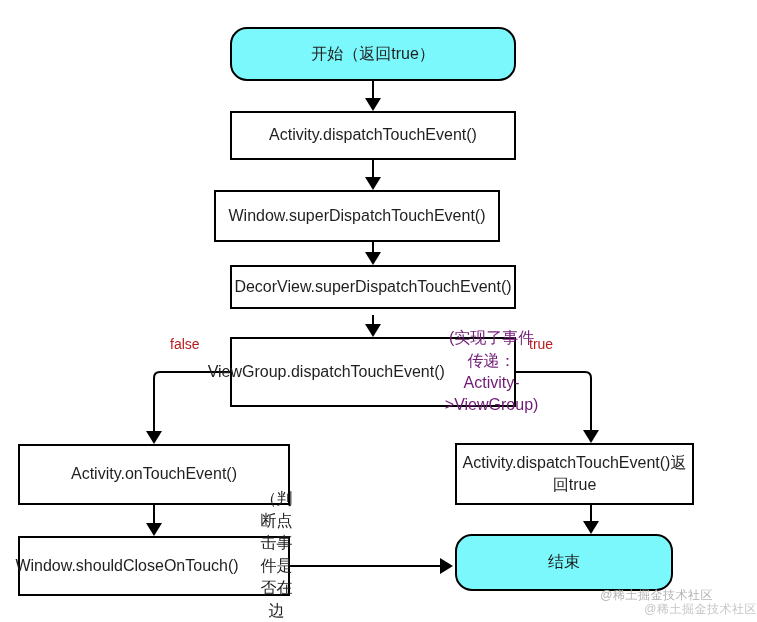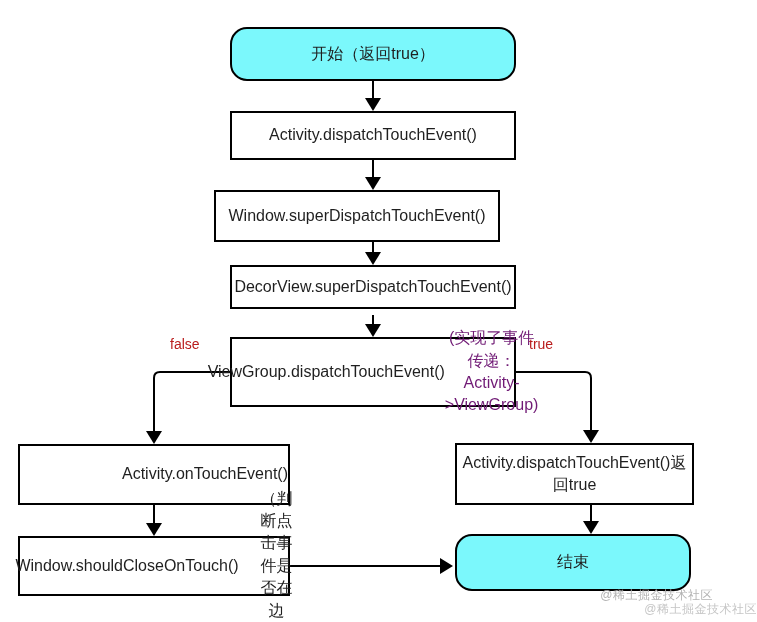--- a/index.html
+++ b/index.html
@@ -107,33 +107,33 @@
   </div>
 
   <div class="node" style="left:230px; top:337px; width:286px; height:70px;">
     <span>ViewGroup.dispatchTouchEvent()</span>
     <span class="note-blue">(实现了事件传递： Activity-&gt;ViewGroup)</span>
   </div>
 
   <div class="edge-label" style="left:170px; top:336px;">false</div>
   <div class="edge-label" style="left:529px; top:336px;text-align:right;">true</div>
 
-  <div class="node" style="left:18px; top:444px; width:272px; height:61px;justify-content:flex-end;">
+  <div class="node" style="left:18px; top:444px; width:272px; height:61px;">
     <span>Activity.onTouchEvent()</span>
   </div>
 
   <div class="node" style="left:18px; top:536px; width:272px; height:60px;gap:22px;">
     <span>Window.shouldCloseOnTouch()</span>
     <span>（判断点击事件是否在边界）</span>
   </div>
 
   <div class="node" style="left:455px; top:443px; width:239px; height:62px;">
     <span>Activity.dispatchTouchEvent()返回true</span>
   </div>
 
-  <div class="node terminal" style="left:455px; top:534px; width:236px; height:57px;">
+  <div class="node terminal" style="left:455px; top:534px; width:218px; height:57px;">
     <span>结束</span>
   </div>
 
   <div class="watermark w1">@稀土掘金技术社区</div>
   <div class="watermark w2">@稀土掘金技术社区</div>
 
 </div>
 
 </body></html>

